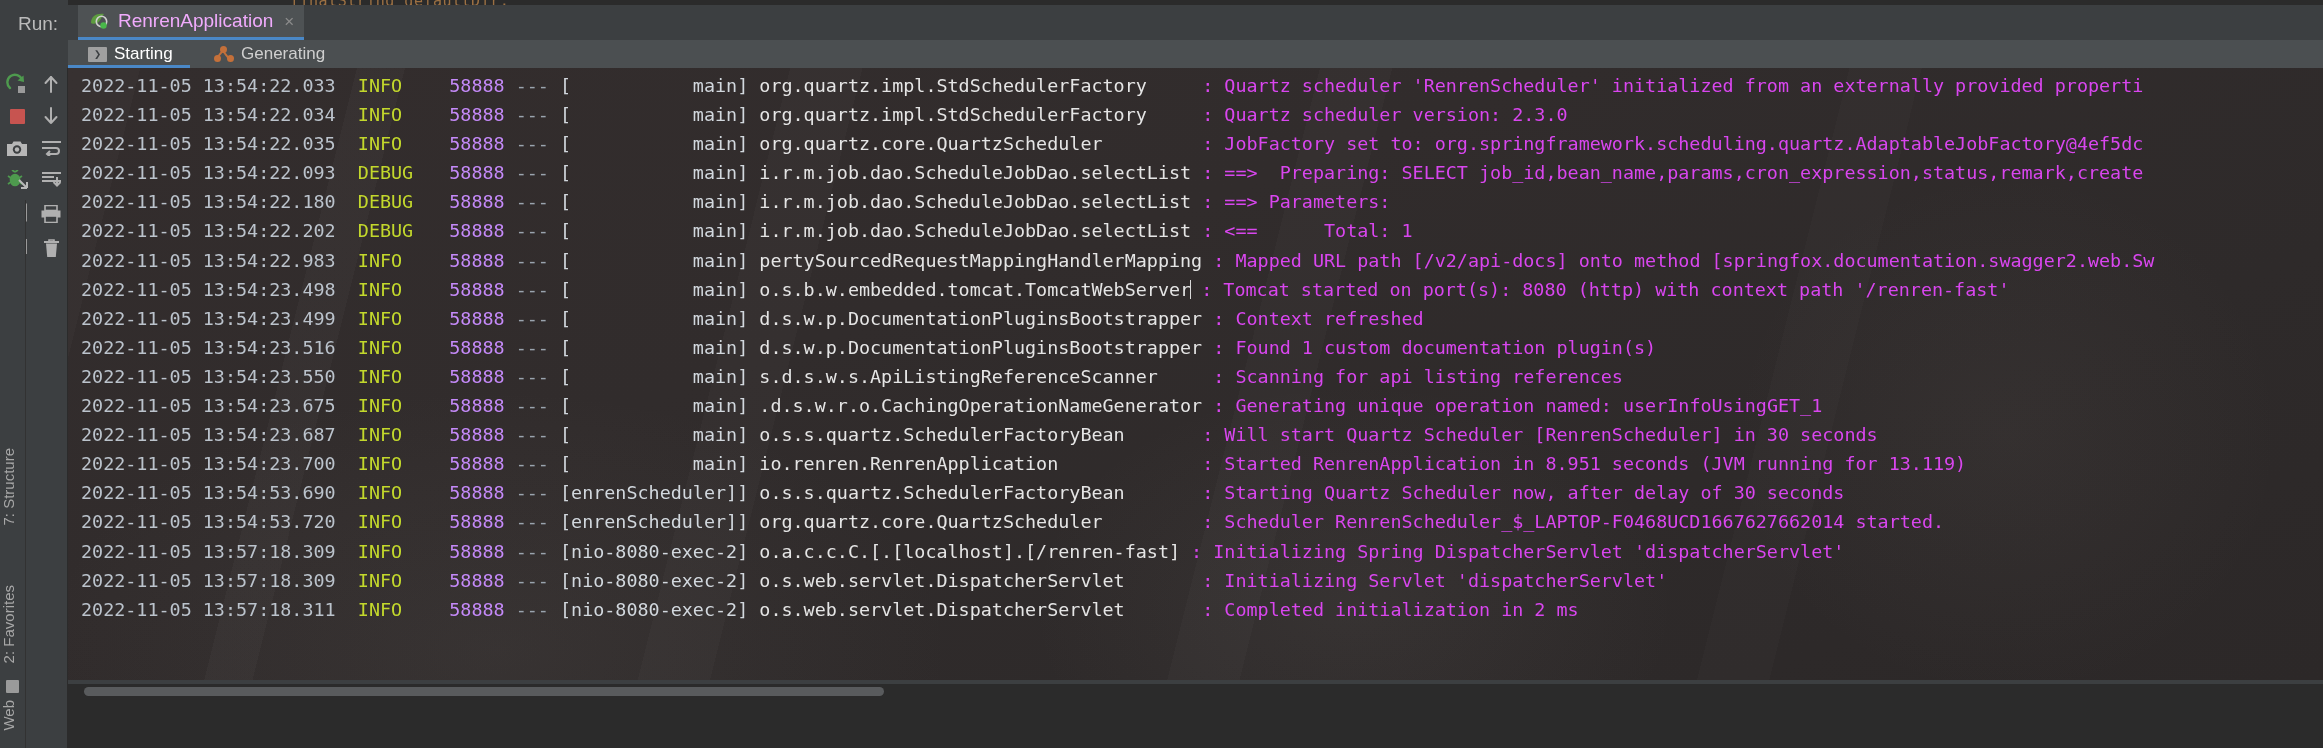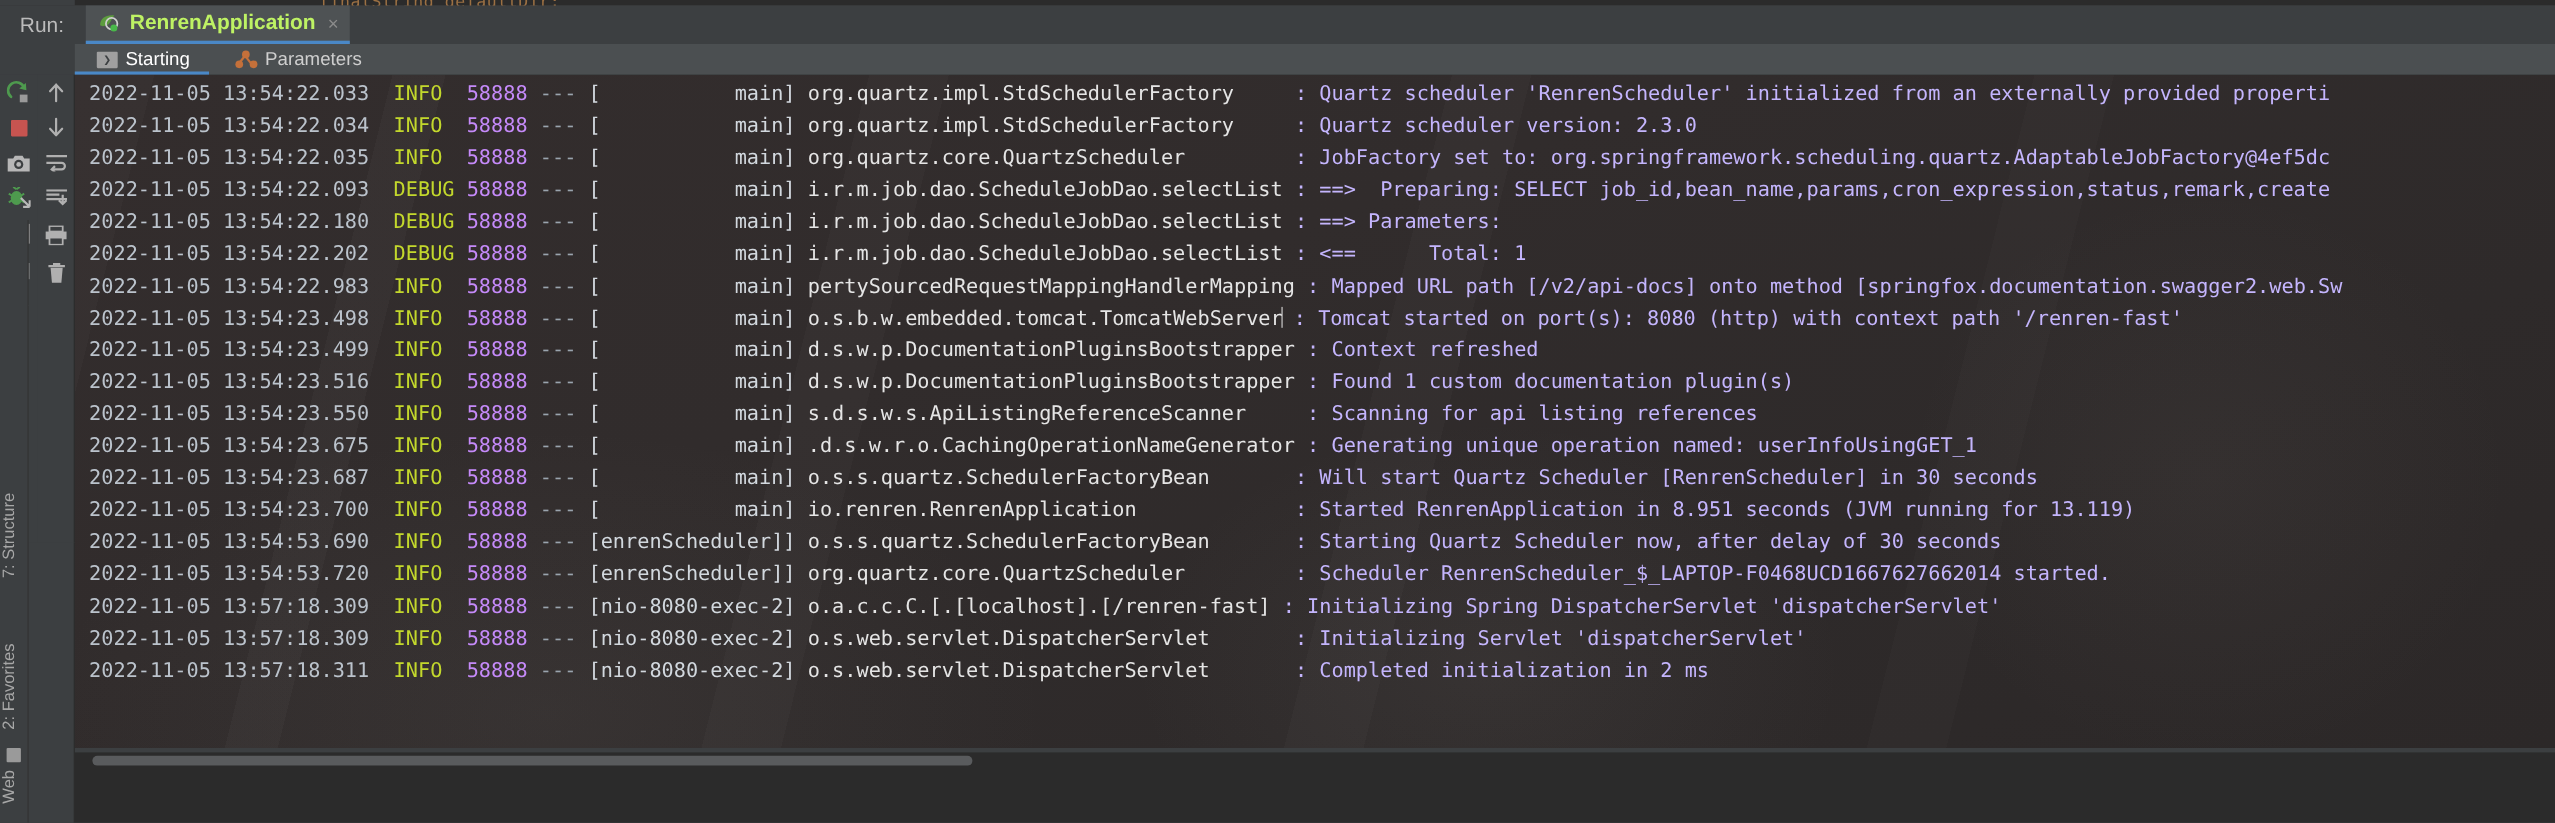--- a/index.html
+++ b/index.html
@@ -37,21 +37,21 @@
     position: absolute; left: 18px; top: 8px;
     font-size: 19px; color: #bbbbbb;
   }
   .run-tab {
     position: absolute; left: 78px; top: 0px; height: 35px;
     background: #4e5254;
     display: flex; align-items: center; padding: 0 10px 0 10px;
     border-bottom: 3px solid #4a88c7;
   }
   .run-tab .spring-icon { width: 22px; height: 22px; position: relative; margin-right: 8px; }
-  .run-tab .tab-text { font-size: 19px; color: #bef264; white-space: nowrap; font-weight: bold; }
+  .run-tab .tab-text { font-size: 19px; color: #f0abfc; white-space: nowrap; }
   .run-tab .tab-close {
     margin-left: 11px; font-size: 17px; color: #8c8c8c; line-height: 1;
     cursor: pointer;
   }
 
   
   .tabbar {
     position: absolute; left: 68px; top: 40px; width: 2255px; height: 28px;
     background: #4b4f51;
   }
@@ -171,25 +171,25 @@
     position: absolute; left: 0; top: 0; width: 2255px; height: 580px;
     padding: 3px 0 0 13px;
     font-family: "DejaVu Sans Mono", monospace;
     font-size: 18.4px; line-height: 29.1px;
     white-space: pre;
   }
   .line { color: #a9b7c6; }
   .c-ts    { color: #bbc3cc; }
   .c-info  { color: #c3d82c; }
   .c-debug { color: #c3d82c; }
-  .c-pid   { color: #c58af9; }
+  .c-pid   { color: #c58af9; margin-left: 25px; }
   .c-dash  { color: #9aa4ae; }
   .c-thread{ color: #d2d8de; }
   .c-logger{ color: #e5e5e5; }
-  .c-msg   { color: #c4b5fd; }
+  .c-msg   { color: #d946ef; }
 
   
   .caret {
     display: inline-block; width: 1px; height: 19px; background: #d8d8d8;
     vertical-align: -3px; margin: 0 -1px;
   }
 
   
   .hscroll-track {
     position: absolute; left: 68px; top: 684px; width: 2255px; height: 16px;
@@ -248,21 +248,21 @@
       <span>Starting</span>
     </div>
     <div class="tab endpoints">
       <span class="endpoints-glyph">
         <s class="l1"></s>
           <s class="l2"></s>
         <i class="a"></i>
           <i class="b"></i>
           <i class="c"></i>
       </span>
-      <span>Parameters</span>
+      <span>Generating</span>
     </div>
   </div>
   <div class="tab-underline"></div>
 
   <div class="gutter-col c1">
     <div class="gbtn" style="top:0px">
       <span class="ico ico-rerun">
         <svg width="22" height="22" viewBox="0 0 22 22">
           <path d="M4 15 A7.5 7.5 0 1 1 16 7" fill="none" stroke="#4e9a4e" stroke-width="2.4" stroke-linecap="round"></path>
           <path d="M17.5 2.5 L18 9 L11.5 7.5 Z" fill="#4e9a4e"></path>

